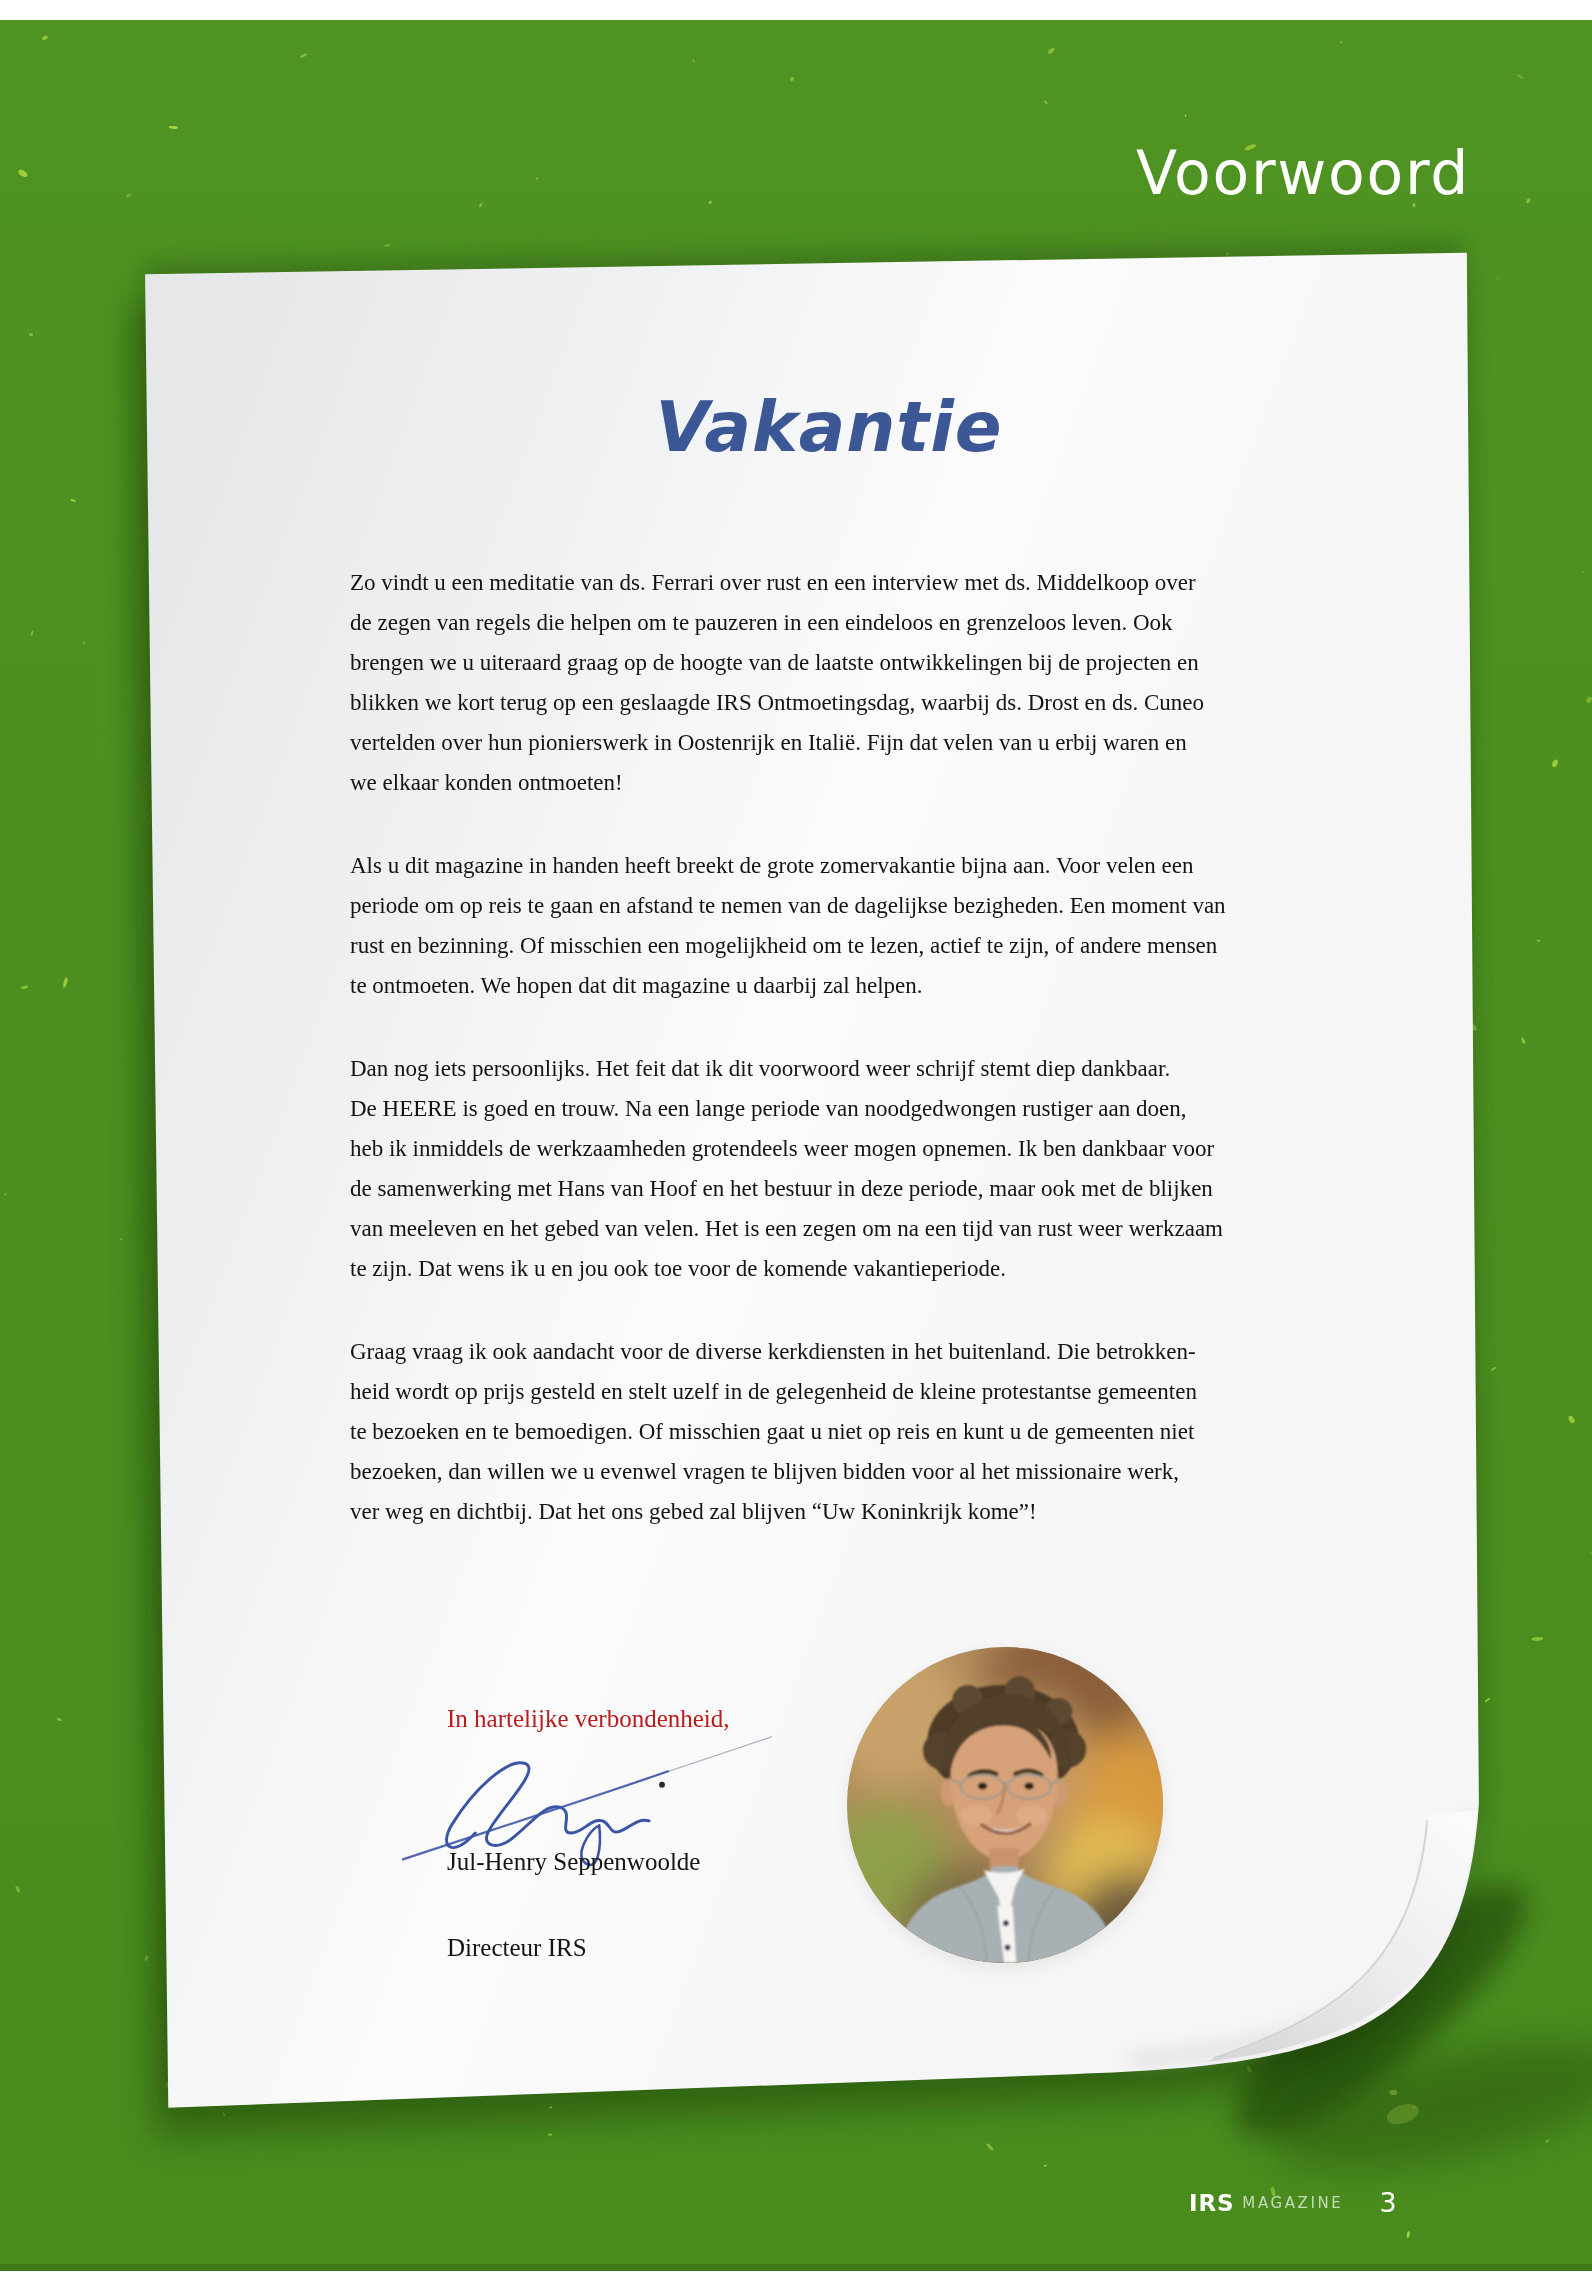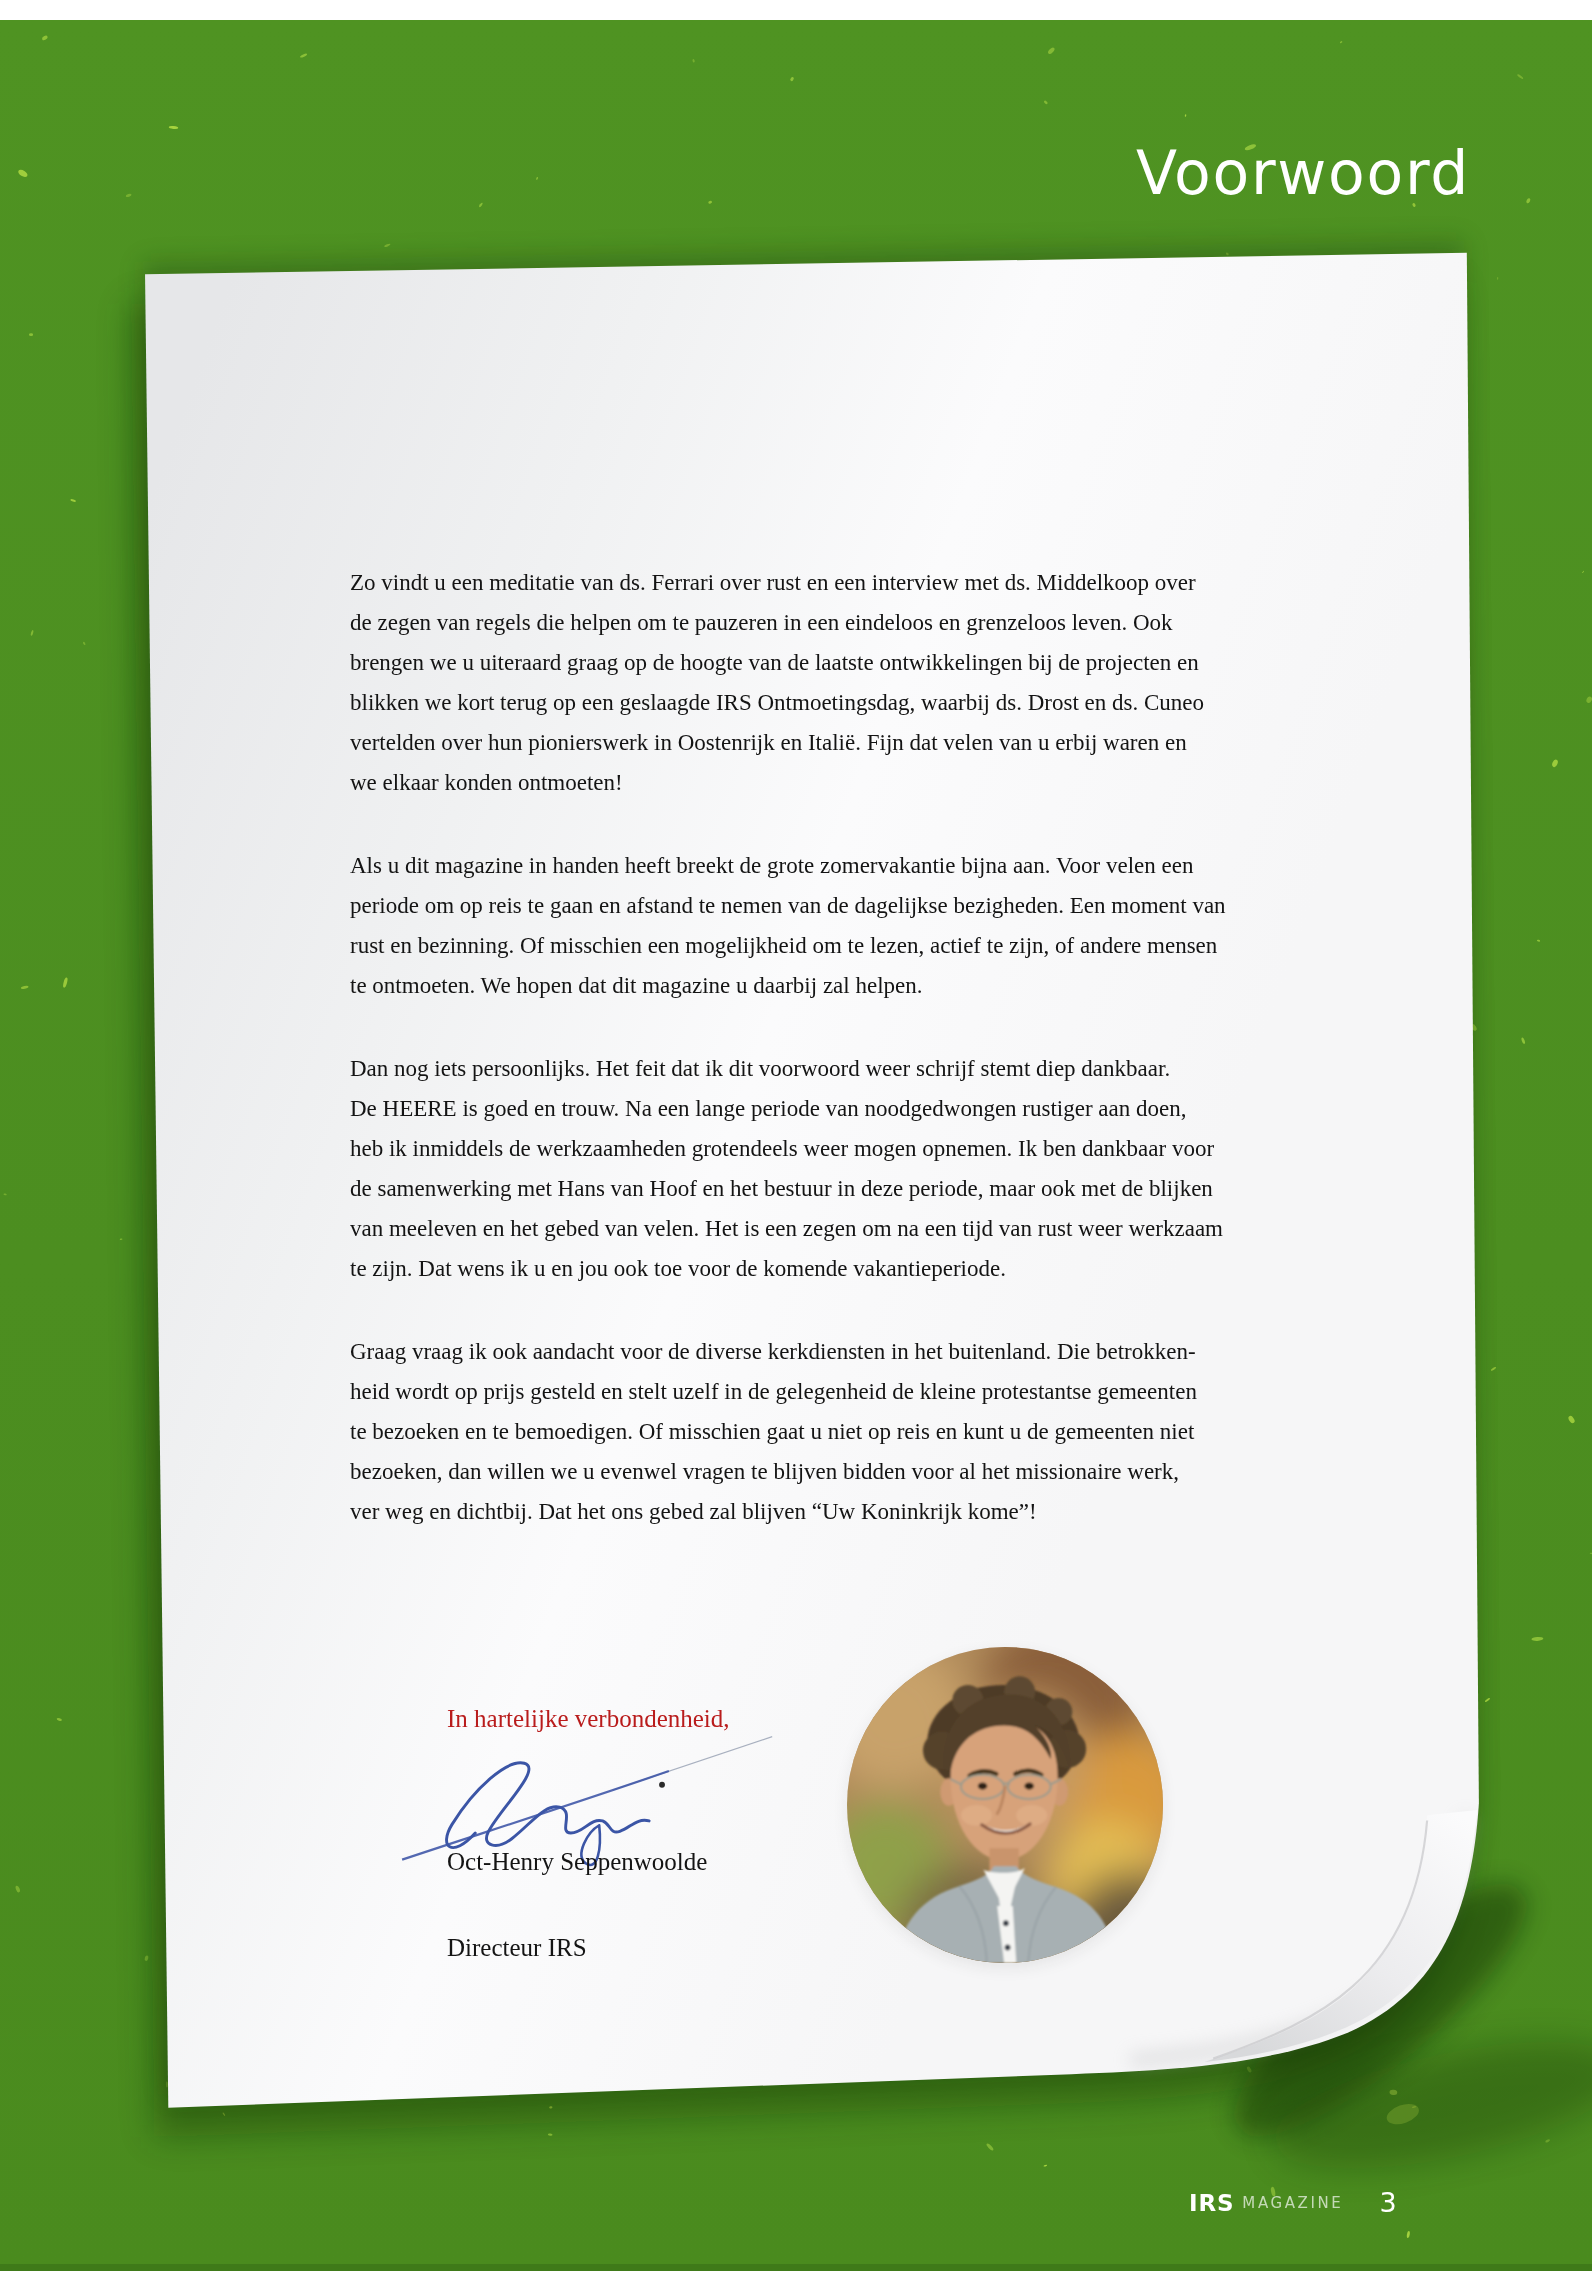--- a/index.html
+++ b/index.html
@@ -244,20 +244,21 @@
 
   <g>
     <path d="M1712,2098 C1702,2212 1666,2303 1560,2350 C1506,2373 1450,2384 1396,2390
              C1470,2365 1528,2342 1570,2303 C1626,2250 1650,2178 1654,2104 Z" fill="url(#curlGrad)"></path>
     <path d="M1654,2110 C1648,2182 1624,2252 1568,2302 C1528,2338 1474,2362 1406,2386" fill="none" stroke="#c7c8cb" stroke-width="2.5" opacity="0.7"></path>
   </g>
 </svg>
 
 <div class="content">
 
+  <div class="article-title">Vakantie</div>
 
   <div class="body-col">
     <p>Zo vindt u een meditatie van ds. Ferrari over rust en een interview met ds. Middelkoop over
 de zegen van regels die helpen om te pauzeren in een eindeloos en grenzeloos leven. Ook
 brengen we u uiteraard graag op de hoogte van de laatste ontwikkelingen bij de projecten en
 blikken we kort terug op een geslaagde IRS Ontmoetingsdag, waarbij ds. Drost en ds. Cuneo
 vertelden over hun pionierswerk in Oostenrijk en Italië. Fijn dat velen van u erbij waren en
 we elkaar konden ontmoeten!</p>
     <p>Als u dit magazine in handen heeft breekt de grote zomervakantie bijna aan. Voor velen een
 periode om op reis te gaan en afstand te nemen van de dagelijkse bezigheden. Een moment van
@@ -281,21 +282,21 @@
   <svg class="signature" width="384" height="142" viewBox="0 0 445 165">
     <path d="M255,72 L440,10" fill="none" stroke="#9aa3b5" stroke-width="1.4" opacity="0.85"></path>
     <path d="M10,153 C100,123 210,88 320,50" fill="none" stroke="#4058a8" stroke-width="2.6" opacity="0.9"></path>
     <path d="M95,122 C68,152 52,138 68,112 C94,70 132,36 152,41 C174,47 122,96 110,121
              C102,137 120,142 137,129 C162,109 176,88 193,92 C211,97 191,122 206,122
              C221,122 229,104 243,108 C253,112 251,124 263,120 C275,116 283,104 297,108" fill="none" stroke="#3b55a6" stroke-width="3.4" stroke-linecap="round"></path>
     <path d="M239,113 C242,141 237,167 223,157 C211,148 225,121 239,113" fill="none" stroke="#3b55a6" stroke-width="3" stroke-linecap="round"></path>
     <circle cx="312" cy="66" r="3.4" fill="#2a2a2a"></circle>
   </svg>
 
-  <div class="sign-name">Oct-Henry Seppenwoolde</div>
+  <div class="sign-name">Jul-Henry Seppenwoolde</div>
   <div class="sign-role">Directeur IRS</div>
 
   <div class="portrait">
     <svg width="316" height="316" viewBox="0 0 366 366">
       <defs>
         <filter id="bgBlur" x="-40%" y="-40%" width="180%" height="180%">
             <feGaussianBlur stdDeviation="22"></feGaussianBlur>
           </filter>
         <filter id="pBlur" x="-20%" y="-20%" width="140%" height="140%">
             <feGaussianBlur stdDeviation="1.1"></feGaussianBlur>

